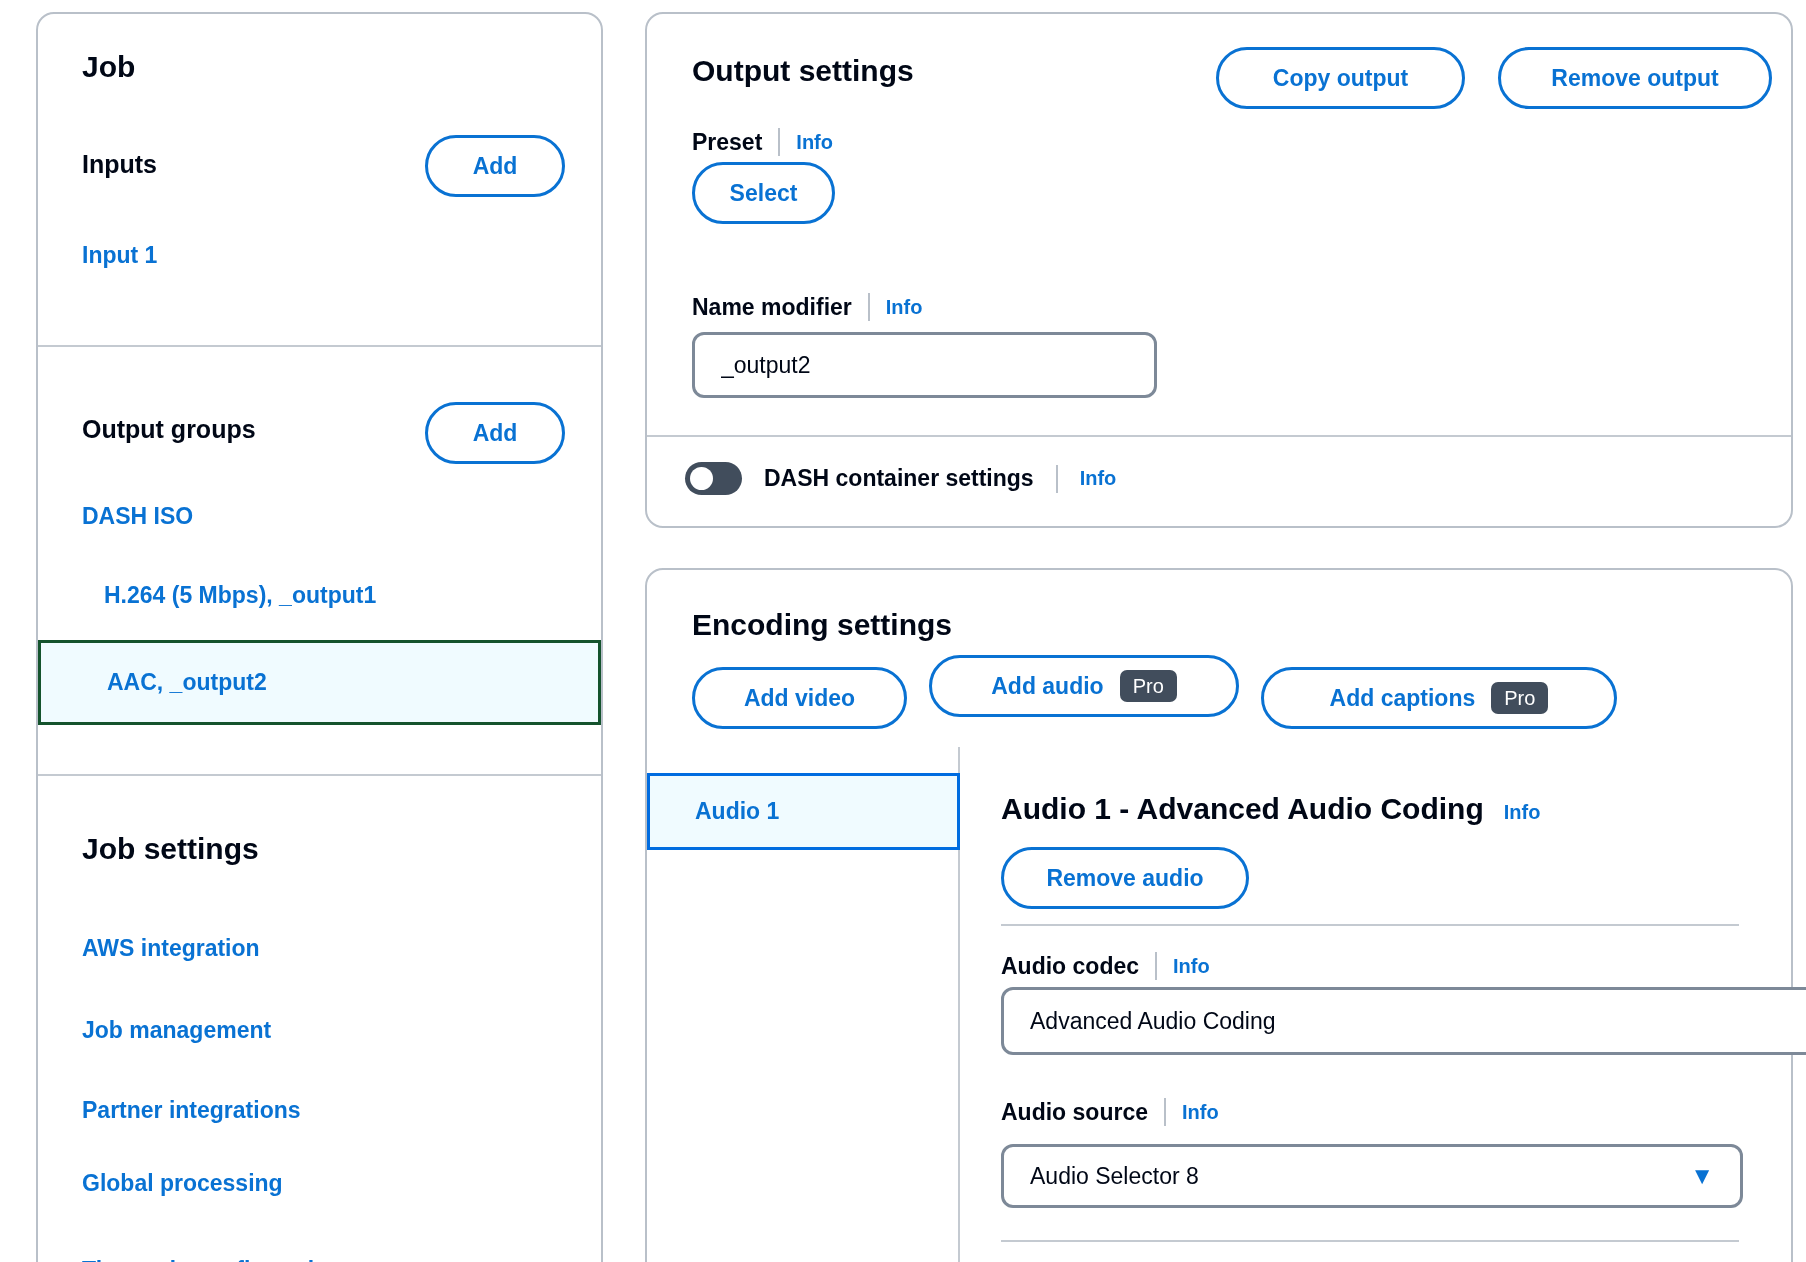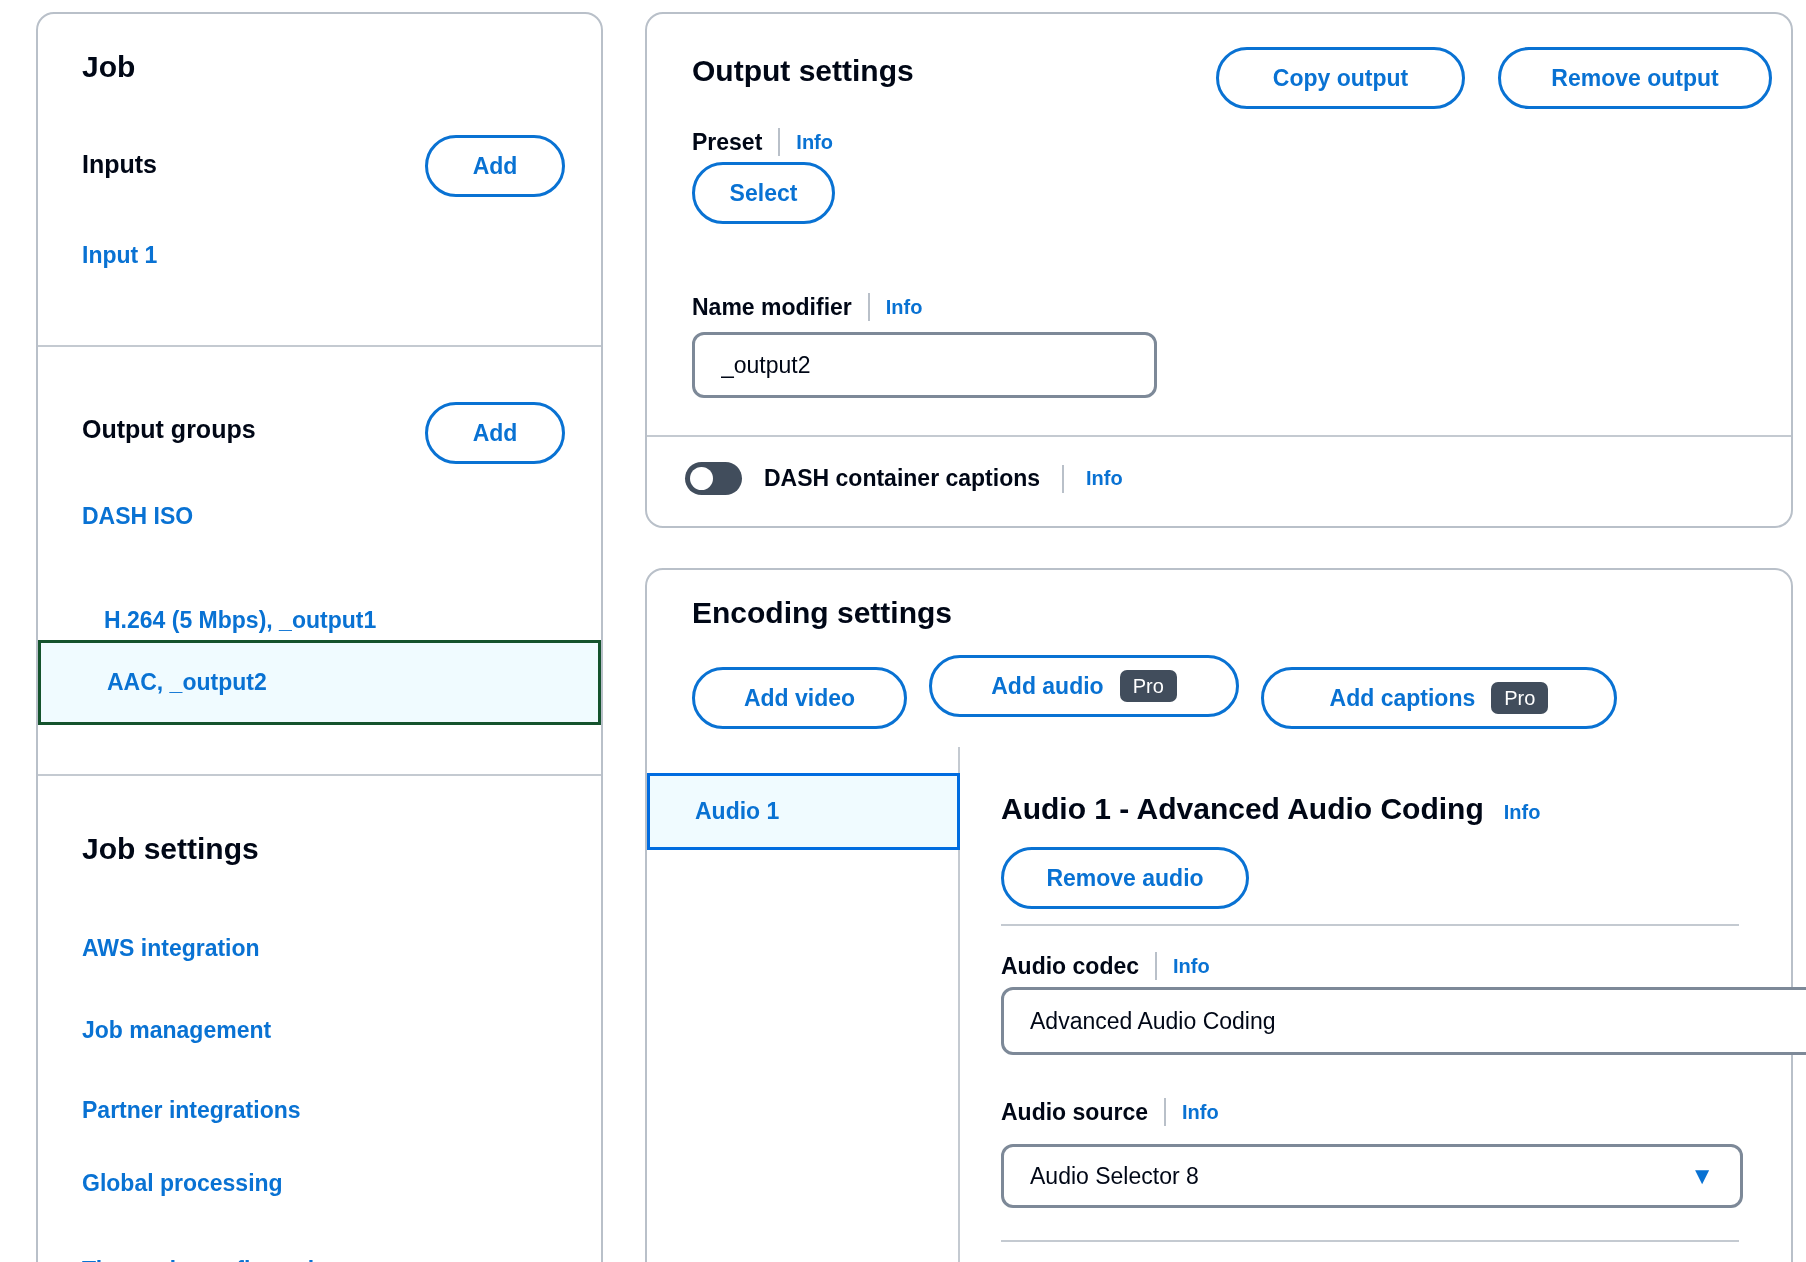--- a/index.html
+++ b/index.html
@@ -64,21 +64,21 @@
 
   <a class="link abs" style="left:44px;top:228px;">Input 1</a>
 
   <div class="hdiv" style="top:331px;"></div>
 
   <div class="abs seclabel" style="left:44px;top:401px;">Output groups</div>
   <button class="btn abs" style="right:36px;top:388px;width:140px;">Add</button>
 
   <a class="link abs" style="left:44px;top:489px;">DASH ISO</a>
 
-  <a class="link abs" style="left:66px;top:568px;margin-top:25px;">H.264 (5 Mbps), _output1</a>
+  <a class="link abs" style="left:66px;top:568px;">H.264 (5 Mbps), _output1</a>
 
   <div class="selrow" style="top:626px;">
     <span class="link" style="margin-left:66px;">AAC, _output2</span>
   </div>
 
   <div class="hdiv" style="top:760px;"></div>
 
   <div class="abs h1" style="left:44px;top:818px;">Job settings</div>
 
   <a class="link abs" style="left:44px;top:921px;">AWS integration</a>
@@ -110,29 +110,29 @@
   </div>
 
   <input class="textinput" style="left: 45px; top: 318px; width: 465px;" value="_output2">
 
   <div class="hdiv" style="top:421px;"></div>
 
   <div class="abs labelrow" style="left:38px;top:448px;gap:22px;">
     <div class="toggle">
       <div class="knob"></div>
     </div>
-    <span class="fieldlabel">DASH container captions</span>
+    <span class="fieldlabel">DASH container settings</span>
     <span class="sep"></span>
     <span class="info">Info</span>
   </div>
 </div>
 
 <div class="card" style="left:645px;top:568px;width:1148px;height:770px;">
 
-  <div class="abs h1" style="left:45px;top:26px;text-align:right;">Encoding settings</div>
+  <div class="abs h1" style="left:45px;top:38px;text-align:right;">Encoding settings</div>
 
   <button class="btn abs" style="left:45px;top:97px;width:215px;">Add video</button>
 
   <button class="btn abs" style="left:282px;top:85px;width:310px;">
     <span>Add audio</span>
     <span class="pro">Pro</span>
   </button>
 
   <button class="btn abs" style="left:614px;top:97px;width:356px;">
     <span>Add captions</span>

